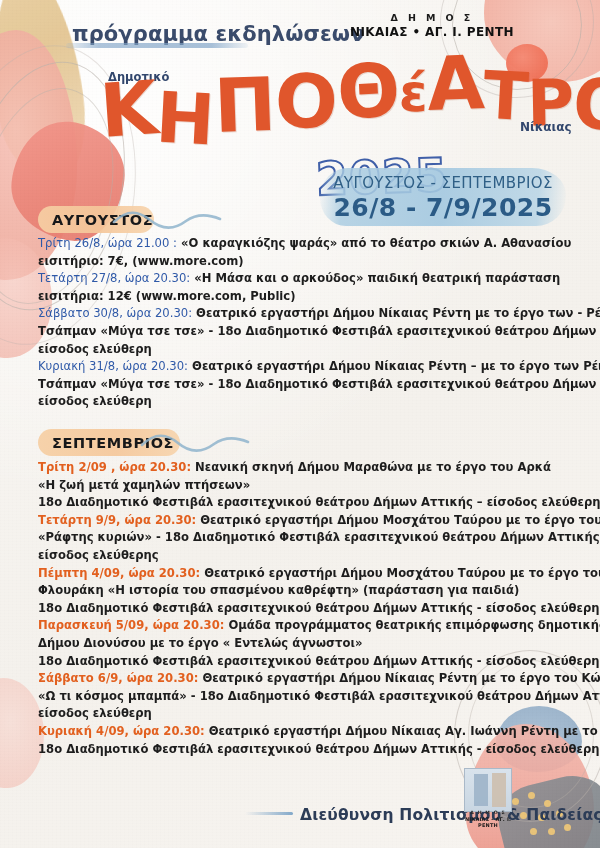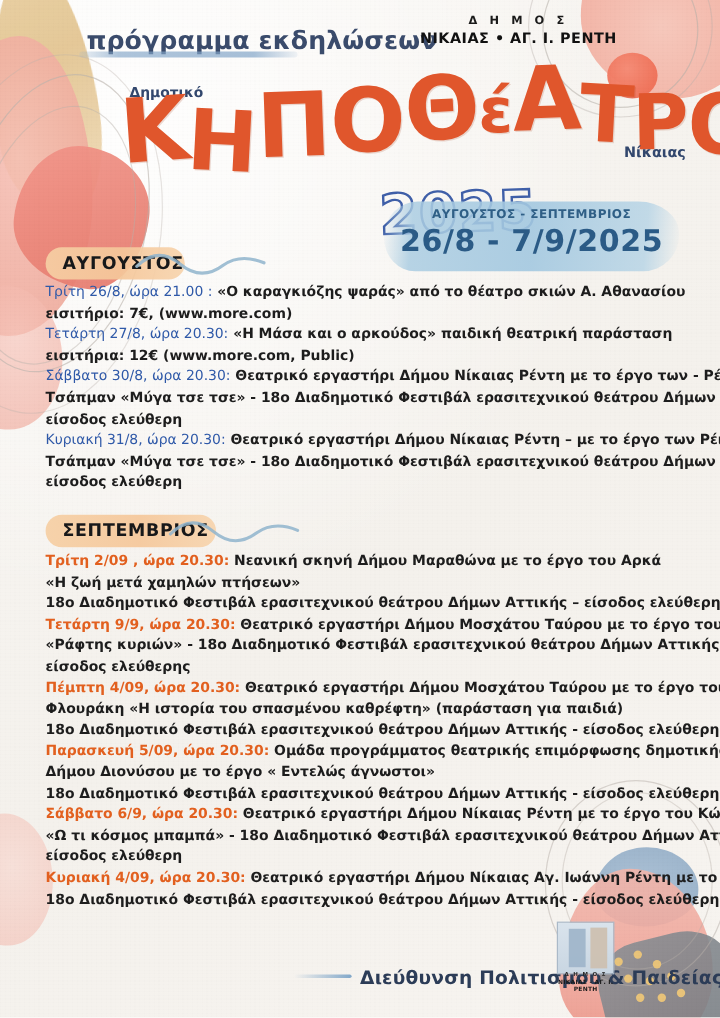--- a/index.html
+++ b/index.html
@@ -239,22 +239,22 @@
   }
   .date-banner-bg {
     position: absolute;
     left: 0; top: 0;
     width: 246px; height: 58px;
     background: linear-gradient(95deg, rgba(171,205,226,0) 0%, rgba(171,205,226,.85) 10%, rgba(163,200,224,.9) 50%, rgba(176,209,229,.75) 88%, rgba(176,209,229,0) 100%);
     border-radius: 28px 34px 30px 26px / 50% 46% 52% 48%;
   }
   .date-line1 {
     position: relative;
-    font-size: 10px;
-    font-weight: 700;
+    font-size: 15px;
+    font-weight: 400;
     color: #2f5f86;
     letter-spacing: .4px;
     padding-top: 6px;
   }
   .date-line2 {
     position: relative;
     font-size: 25px;
     font-weight: 800;
     color: #2b5b86;
     letter-spacing: .5px;

